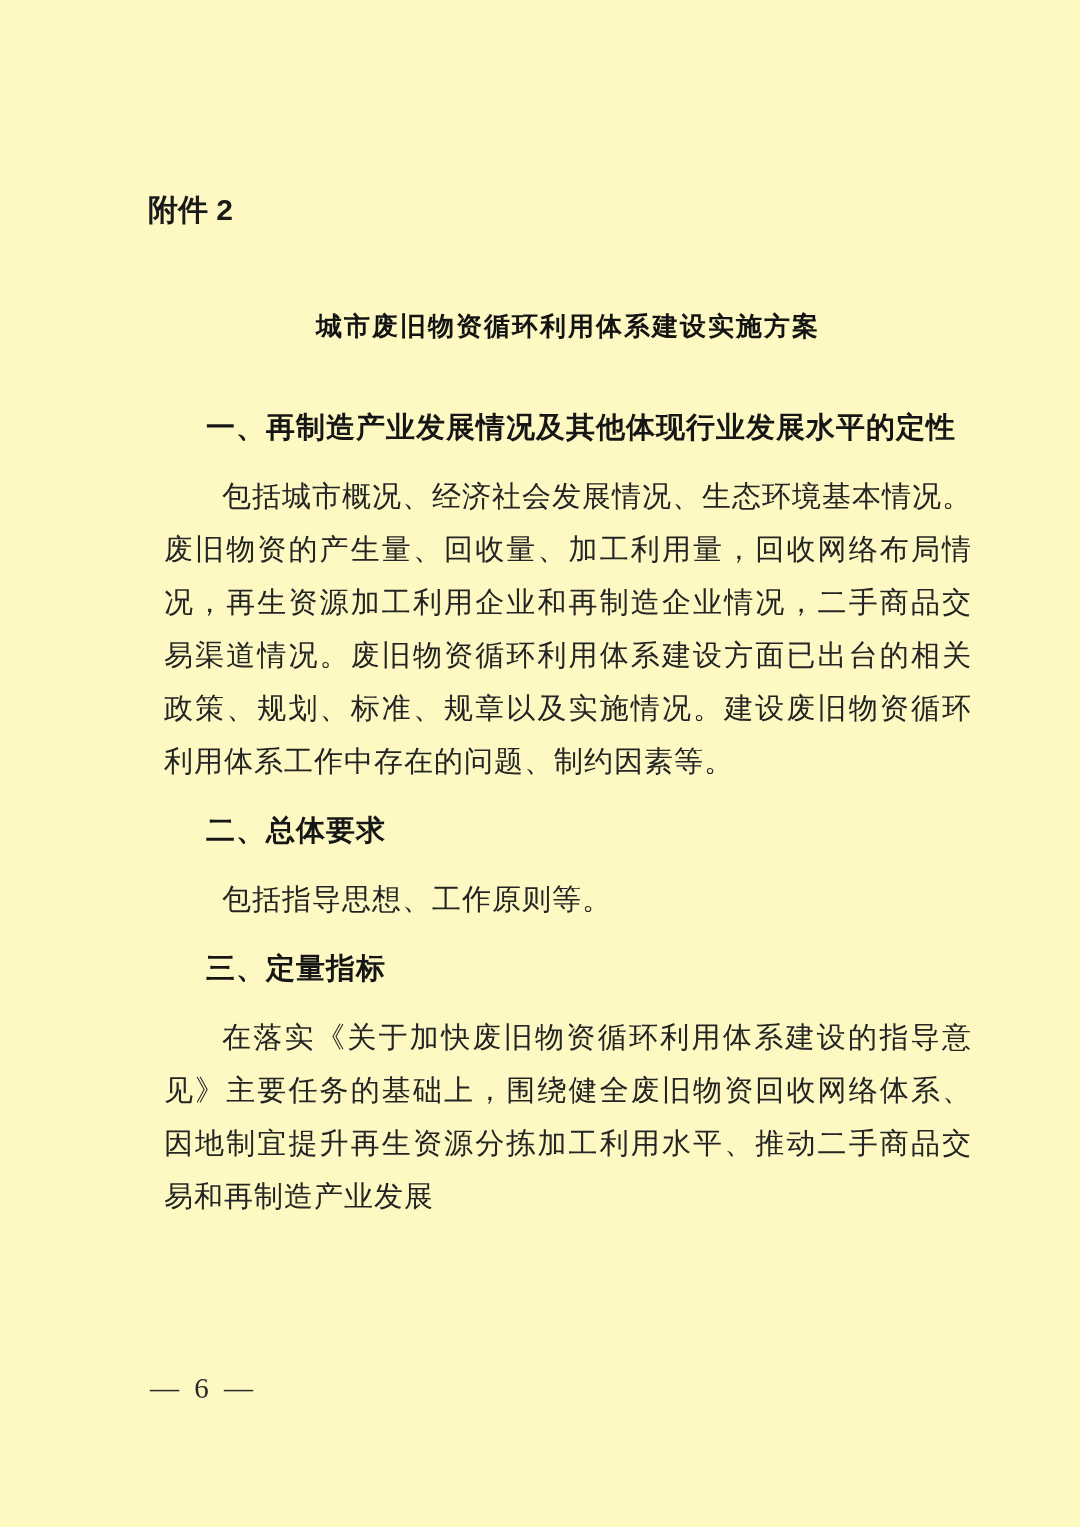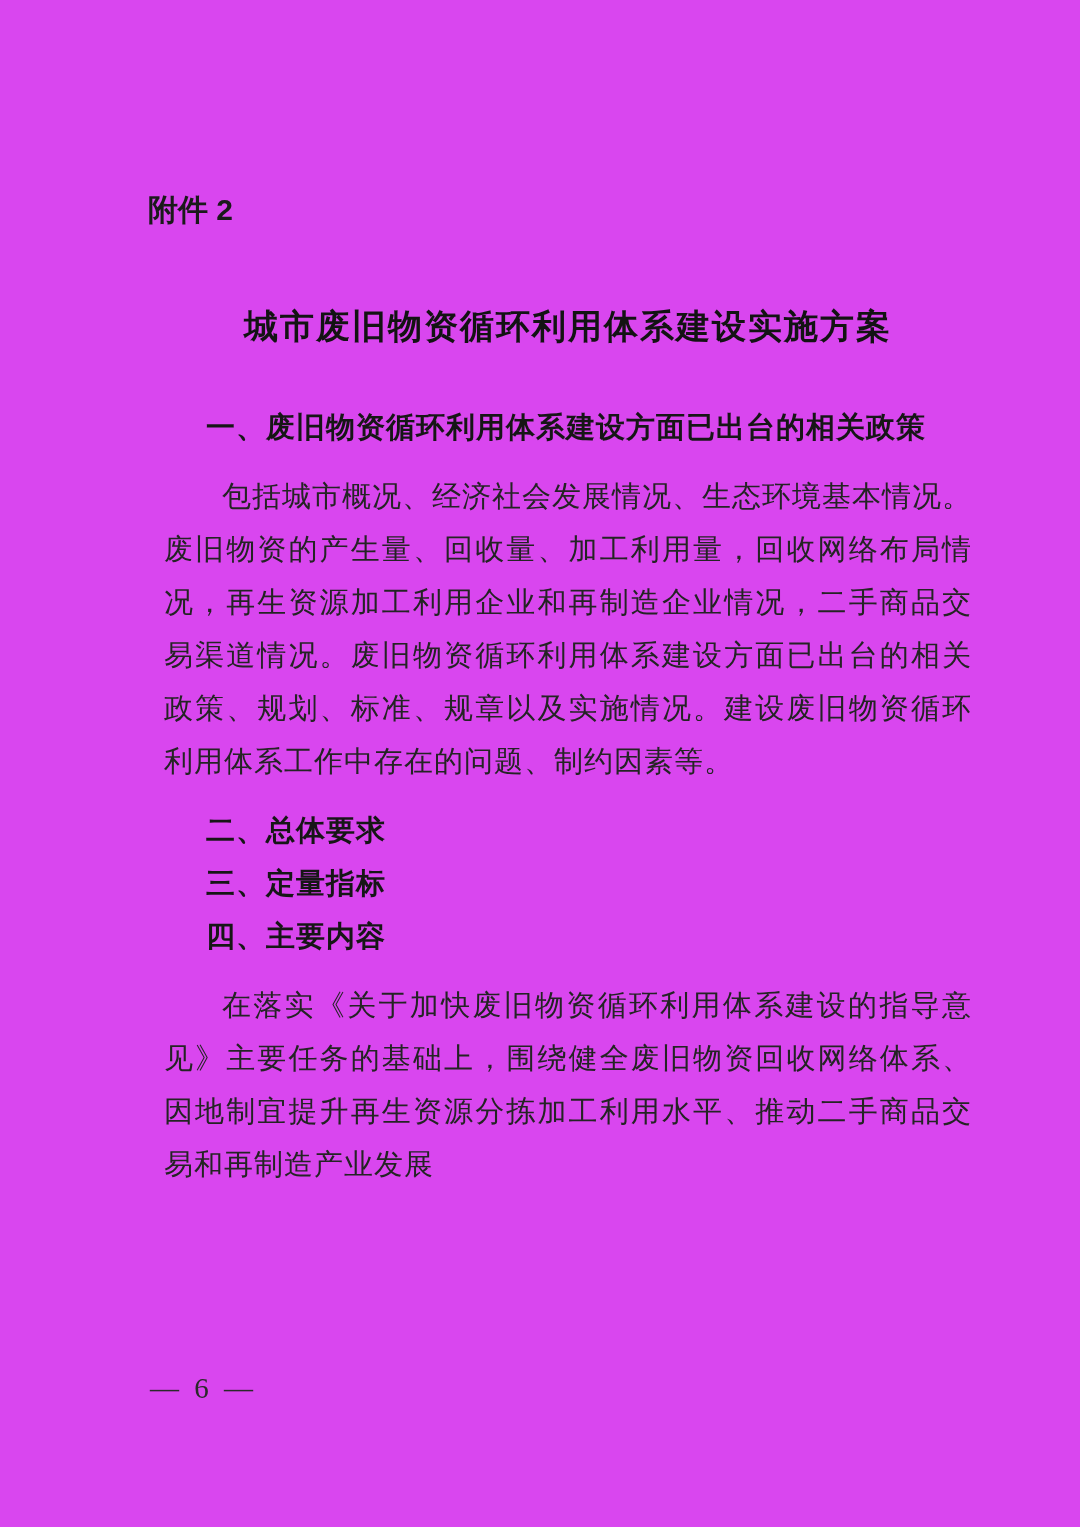--- a/index.html
+++ b/index.html
@@ -5,39 +5,39 @@
   html, body {
     margin: 0;
     padding: 0;
     background: #fbfbfa;
   }
   .page {
     position: relative;
     width: 1080px;
     height: 1527px;
     box-sizing: border-box;
-    background: #d946ef;
+    background: #fef9c3;
     color: #1f1f1f;
     padding: 192px 92px 0 148px;
     overflow: hidden;
     font-family: "Liberation Serif", serif;
   }
   .attachment-label {
     font-family: "Liberation Sans", sans-serif;
     font-weight: 700;
     font-size: 30px;
     line-height: 36px;
     color: #1a1a1a;
   }
   .doc-title {
     margin: 70px 0 0 0;
     text-align: center;
     font-family: "Liberation Serif", serif;
     font-weight: 700;
-    font-size: 34px;
+    font-size: 26px;
     line-height: 57px;
     color: #131313;
     letter-spacing: 2px;
   }
   .doc-title .title-line { display: block; }
   .doc-body {
     margin-top: 46px;
     font-size: 29px;
     line-height: 53px;
     text-align: justify;
@@ -76,27 +76,27 @@
 <div class="page">
 
   <div class="attachment-label">附件 2</div>
 
   <h1 class="doc-title">
     <span class="title-line">城市废旧物资循环利用体系建设实施方案</span>
   </h1>
 
   <div class="doc-body">
 
-    <h2 class="section-heading">一、废旧物资循环利用体系建设方面已出台的相关政策</h2>
+    <h2 class="section-heading">一、再制造产业发展情况及其他体现行业发展水平的定性</h2>
     <p class="para">包括城市概况、经济社会发展情况、生态环境基本情况。废旧物资的产生量、回收量、加工利用量，回收网络布局情况，再生资源加工利用企业和再制造企业情况，二手商品交易渠道情况。废旧物资循环利用体系建设方面已出台的相关政策、规划、标准、规章以及实施情况。建设废旧物资循环利用体系工作中存在的问题、制约因素等。</p>
 
     <h2 class="section-heading">二、总体要求</h2>
+    <p class="para">包括指导思想、工作原则等。</p>
 
     <h2 class="section-heading">三、定量指标</h2>
 
-    <h2 class="section-heading">四、主要内容</h2>
     <p class="para">在落实《关于加快废旧物资循环利用体系建设的指导意见》主要任务的基础上，围绕健全废旧物资回收网络体系、因地制宜提升再生资源分拣加工利用水平、推动二手商品交易和再制造产业发展</p>
 
   </div>
 
   <div class="page-footer">— 6 —</div>
 
 </div>
 
 </body></html>

